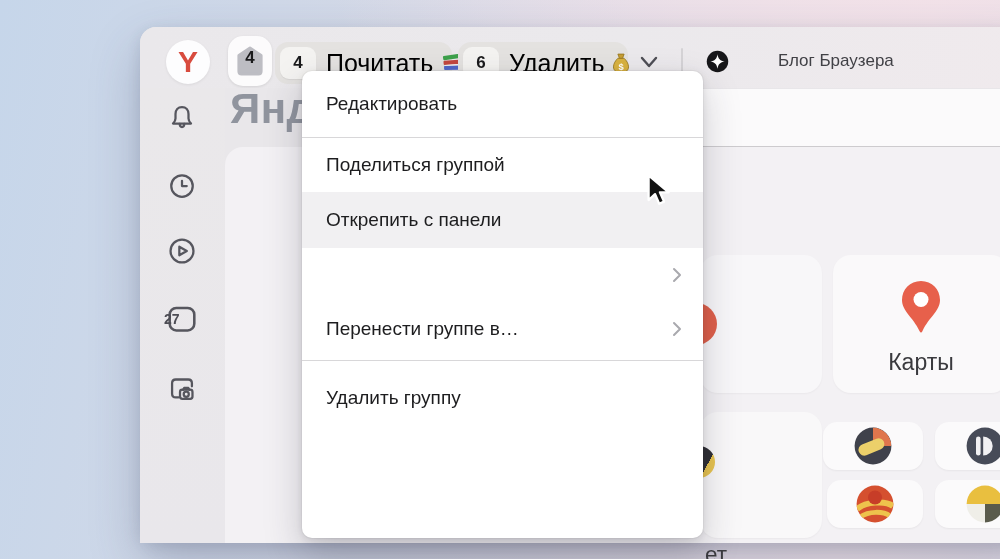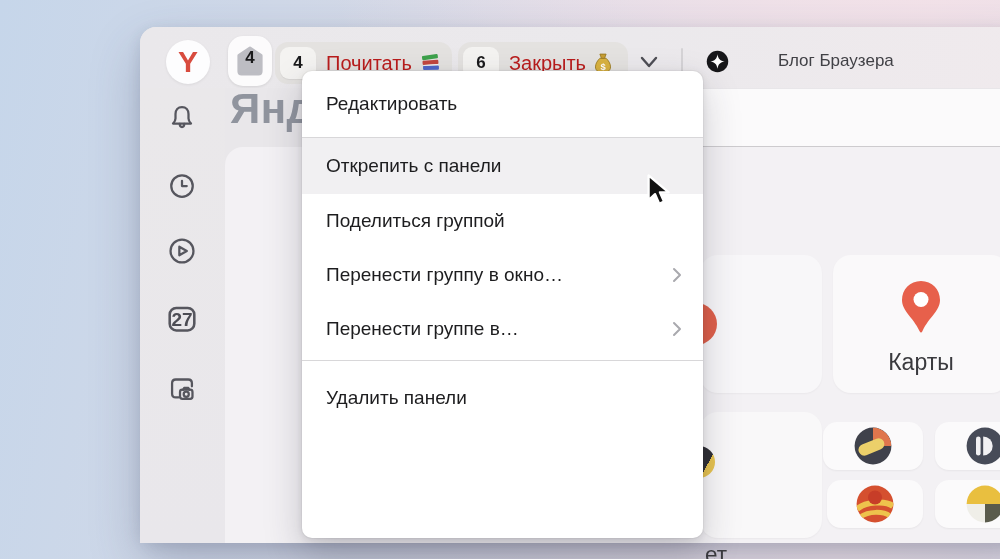--- a/index.html
+++ b/index.html
@@ -38,33 +38,33 @@
     top:15px;height:42px;border-radius:13px;background:#e4e2e0;
     display:flex;align-items:center;padding:0 12px 0 5px;box-sizing:border-box;
   }
   .grp2{left:135px;width:177px;}
   .grp3{left:318px;width:170px;}
   .chip{
     width:36px;height:32px;border-radius:9px;background:#f4f3f1;
     box-shadow:0 1px 1px rgba(0,0,0,.06);
     text-align:center;line-height:32px;font-size:17px;font-weight:600;color:#1a1a1c;flex:0 0 auto;
   }
-  .grp-label{margin-left:10px;font-size:20px;color:#b91c1c;white-space:nowrap;}
+  .grp-label{margin-left:10px;font-size:25px;color:#000000;white-space:nowrap;}
   .grp-emoji{margin-left:8px;flex:0 0 auto;display:flex;}
   .bar-chevron{left:496px;top:24px;width:26px;height:22px;cursor:pointer;}
   .bar-sep{left:541px;top:21px;width:2px;height:26px;background:#d5d3d6;border-radius:1px;}
   .tab-active{left:560px;top:18px;height:32px;display:flex;align-items:center;}
   .favicon{width:23px;height:23px;margin-left:6px;}
   .tab-title{margin-left:49px;font-size:17px;color:#414146;white-space:nowrap;}
   
   .bodyarea{left:0;top:61px;width:100%;height:455px;}
   .sidebar{left:0;top:0;width:85px;height:455px;background:linear-gradient(180deg,#eae8ea 0%,#e9e7eb 100%);}
   .sideicon{left:24px;width:36px;height:36px;display:flex;align-items:center;justify-content:center;cursor:pointer;}
   .si1{top:12px;} .si2{top:80px;} .si3{top:145px;} .si4{top:213px;} .si5{top:282px;}
-  .tabcount{left:0;top:0;width:36px;height:36px;text-align:center;line-height:37px;font-size:19px;font-weight:600;color:#4c4c54;}
+  .tabcount{left:0;top:0;width:36px;height:36px;line-height:37px;font-size:14px;font-weight:600;color:#4c4c54;}
   
   .content{left:85px;top:0;width:815px;height:455px;background:#e9e7ea;}
   .ya-logo{left:5px;top:-3px;font-size:42px;font-weight:600;color:#90949e;letter-spacing:.5px;}
   .searchbar{
     left:140px;top:1px;width:680px;height:57px;background:#fbfafb;border-radius:15px;
     box-shadow:0 1px 0 rgba(0,0,0,.09), 0 2px 5px rgba(0,0,0,.04);
   }
   .panel{left:0;top:59px;width:815px;height:396px;background:#f3f1f4;border-top-left-radius:18px;}
   .tile{background:#f8f7f9;border-radius:18px;box-shadow:0 1px 2px rgba(0,0,0,.04);}
   .tile1{left:475px;top:108px;width:122px;height:138px;}
@@ -127,21 +127,21 @@
           <rect x="1.5" y="1" width="15" height="4" rx="1" fill="#3da14b" transform="rotate(-8 9 3)"></rect>
           <rect x="2" y="6" width="15" height="4" rx="1" fill="#c2463e" transform="rotate(-4 9.5 8)"></rect>
           <rect x="2.5" y="11" width="15" height="4" rx="1" fill="#5066c8" transform="rotate(-1 10 13)"></rect>
           <rect x="3" y="9.9" width="14" height="1.1" fill="#f2f2f2" transform="rotate(-4 10 10.4)"></rect>
         </svg>
       </span>
     </div>
 
     <div class="abs grp grp3">
       <div class="chip">6</div>
-      <div class="grp-label">Закрыть</div>
+      <div class="grp-label">Удалить</div>
       <span class="grp-emoji">
         <svg width="18" height="21" viewBox="0 0 16 19">
           <path d="M5.2 4.8 C2.8 7 1.2 9.8 1.2 12.6 C1.2 16 4 17.8 8 17.8 C12 17.8 14.8 16 14.8 12.6 C14.8 9.8 13.2 7 10.8 4.8 Z" fill="#d9b23f" stroke="#9a7a22" stroke-width="0.8"></path>
           <path d="M5.2 1 L10.8 1 L9.4 4.8 L6.6 4.8 Z" fill="#c79e33" stroke="#9a7a22" stroke-width="0.8"></path>
           <text x="8" y="15" font-size="8.5" fill="#ffffff" text-anchor="middle" font-weight="bold" font-family="Liberation Sans, sans-serif">$</text>
         </svg>
       </span>
     </div>
 
     <div class="abs bar-chevron">
@@ -275,46 +275,45 @@
       </div>
     </div>
   </div>
 </div>
 
 <div class="abs menu">
   <div class="mi mi-first">
     <span>Редактировать</span>
   </div>
   <div class="mdiv"></div>
+  <div class="mi">
+    <span>Поделиться группой</span>
+  </div>
   <div class="mi mi-hl">
     <span>Открепить с панели</span>
   </div>
   <div class="mi">
-    <span>Поделиться группой</span>
-  </div>
-  <div class="mi">
-    <span>Перенести группу в окно…</span>
     <span class="sub-arrow">
       <svg width="12" height="18" viewBox="0 0 12 18">
           <polyline points="3,3 9,9 3,15" fill="none" stroke="#a9a9ae" stroke-width="2" stroke-linecap="round" stroke-linejoin="round"></polyline>
         </svg>
     </span>
   </div>
   <div class="mi">
     <span>Перенести группе в…</span>
     <span class="sub-arrow">
       <svg width="12" height="18" viewBox="0 0 12 18">
           <polyline points="3,3 9,9 3,15" fill="none" stroke="#a9a9ae" stroke-width="2" stroke-linecap="round" stroke-linejoin="round"></polyline>
         </svg>
     </span>
   </div>
   <div class="mdiv mdiv2"></div>
   <div class="mgap"></div>
   <div class="mi">
-    <span>Удалить панели</span>
+    <span>Удалить группу</span>
   </div>
 </div>
 
 <div class="abs cursor">
   <svg width="30" height="36" viewBox="0 0 28 34">
     <path d="M7 3.2 L7 26.5 L13.1 20.9 L17 30 L21.6 28 L17.7 19.2 L26 19.2 Z" fill="#121212" stroke="#ffffff" stroke-width="2.2" stroke-linejoin="round"></path>
   </svg>
 </div>
 
 </body></html>

